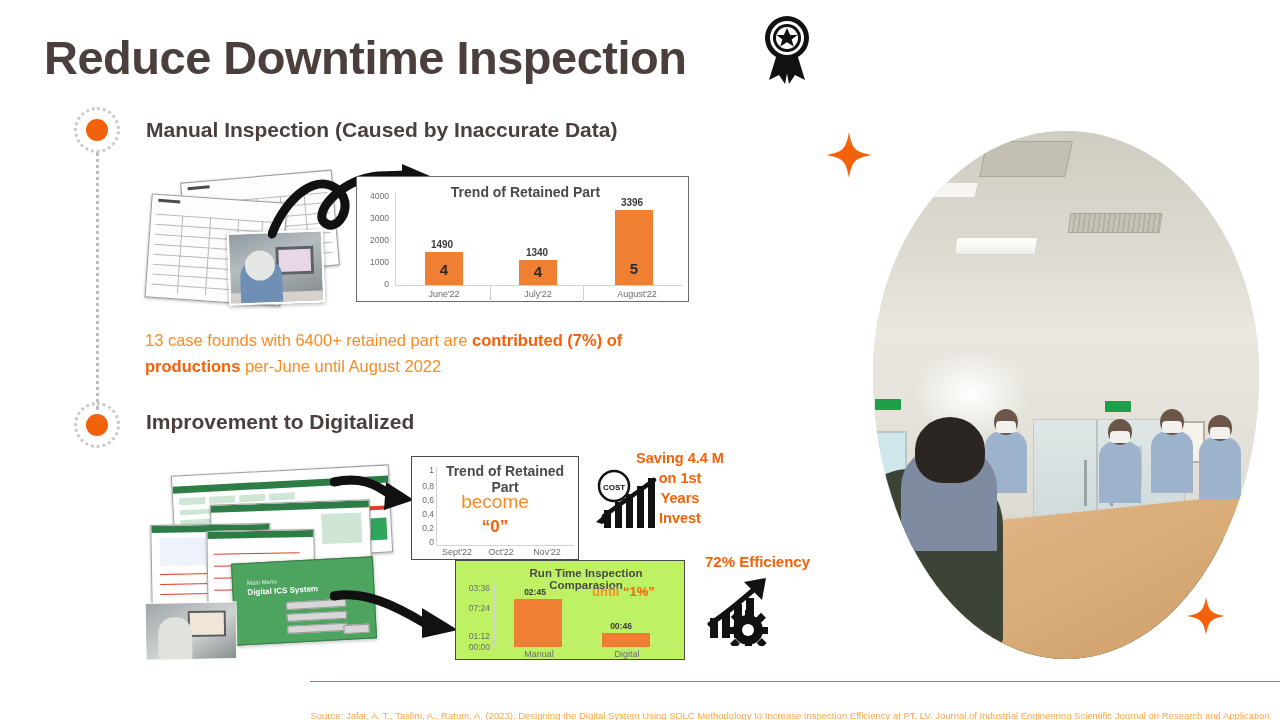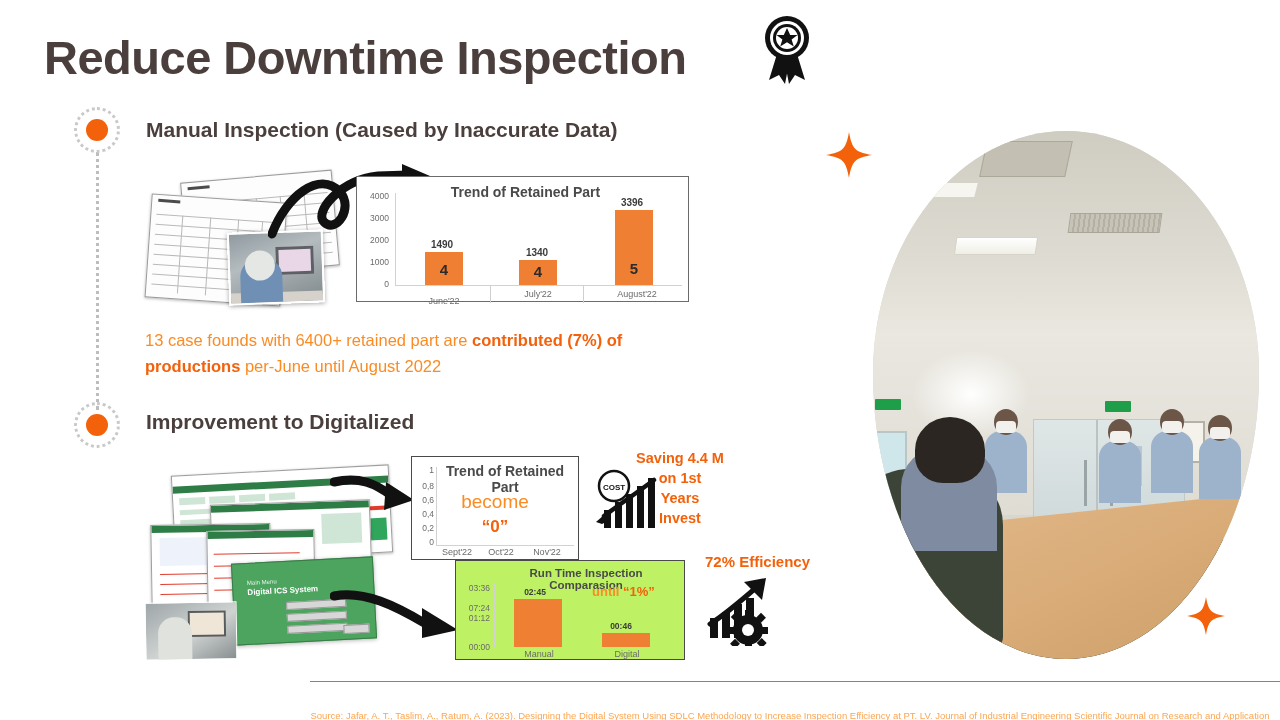--- a/index.html
+++ b/index.html
@@ -374,21 +374,21 @@
     <div class="bar-val" style="left:145px; top:70px; width:70px;">1340</div>
     <div class="bar" style="left:162px; top:83px; width:38px; height:25px;"></div>
     <div class="bar-in" style="left:162px; top:86px; width:38px;">4</div>
 
     <div class="bar-val" style="left:240px; top:20px; width:70px;">3396</div>
     <div class="bar" style="left:258px; top:33px; width:38px; height:75px;"></div>
     <div class="bar-in" style="left:258px; top:83px; width:38px;">5</div>
 
     <div class="sep-v" style="left:133px; top:108px; height:18px;"></div>
     <div class="sep-v" style="left:226px; top:108px; height:18px;"></div>
-    <div class="xtick" style="left:50px; top:112px; width:74px;margin-top:7px;">June'22</div>
+    <div class="xtick" style="left:50px; top:112px; width:74px;">June'22</div>
     <div class="xtick" style="left:144px; top:112px; width:74px;">July'22</div>
     <div class="xtick" style="left:238px; top:112px; width:84px;">August'22</div>
   </div>
 
   <div class="para">
     <span>13 case founds with 6400+ retained part are </span><b>contributed (7%) of productions</b><span> per-June until August 2022</span>
   </div>
 
   <div class="collage-bot">
     <div class="scr s1">
@@ -461,21 +461,21 @@
     <div class="zero">“0”</div>
     <div class="xtick" style="left:22px; top:90px; width:46px;">Sept'22</div>
     <div class="xtick" style="left:66px; top:90px; width:46px;">Oct'22</div>
     <div class="xtick" style="left:112px; top:90px; width:46px;">Nov'22</div>
   </div>
 
   <div class="chart3">
     <div class="chart-title" style="left:36px; right:4px; top:6px; font-size:11.5px;">Run Time Inspection Comparasion</div>
     <div class="ytick" style="left:-4px; top:22px; width:38px">03:36</div>
     <div class="ytick" style="left:-4px; top:42px; width:38px">07:24</div>
-    <div class="ytick" style="left:-4px; top:52px; width:38px">01:12</div>
+    <div class="ytick" style="left:-4px; top:70px; width:38px">01:12</div>
     <div class="ytick" style="left:-4px; top:81px; width:38px">00:00</div>
     <div class="axis-line-v" style="left:38px; top:22px; height:64px;"></div>
     <div class="axis-line-h" style="left:38px; right:4px; top:86px;"></div>
     <div class="bar-val" style="left:44px; top:26px; width:70px; font-size:8.5px;">02:45</div>
     <div class="bar" style="left:58px; top:38px; width:48px; height:48px;"></div>
     <div class="bar-val" style="left:130px; top:60px; width:70px; font-size:8.5px;">00:46</div>
     <div class="bar" style="left:146px; top:72px; width:48px; height:14px;"></div>
     <div class="xtick" style="left:48px; top:88px; width:70px;">Manual</div>
     <div class="xtick" style="left:136px; top:88px; width:70px;">Digital</div>
   </div>

